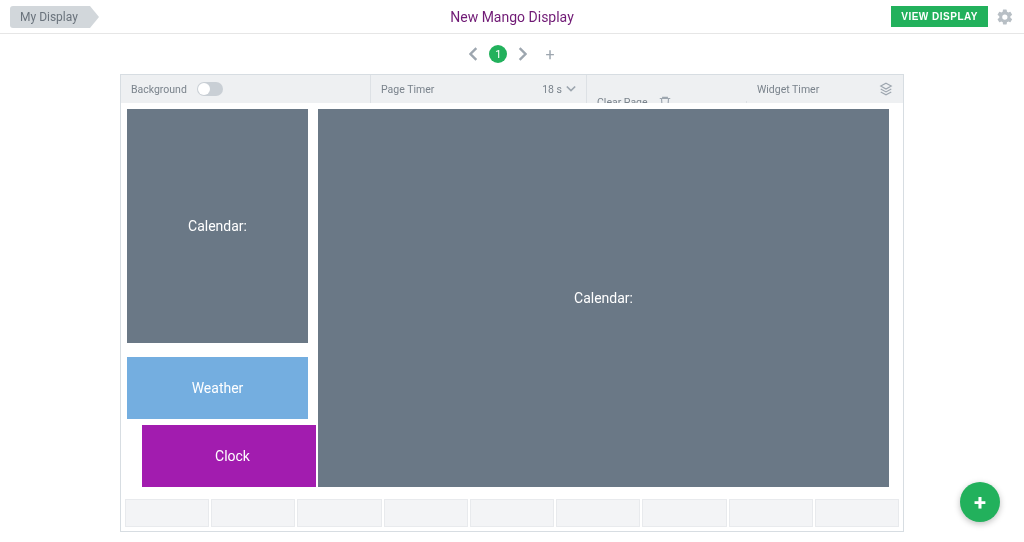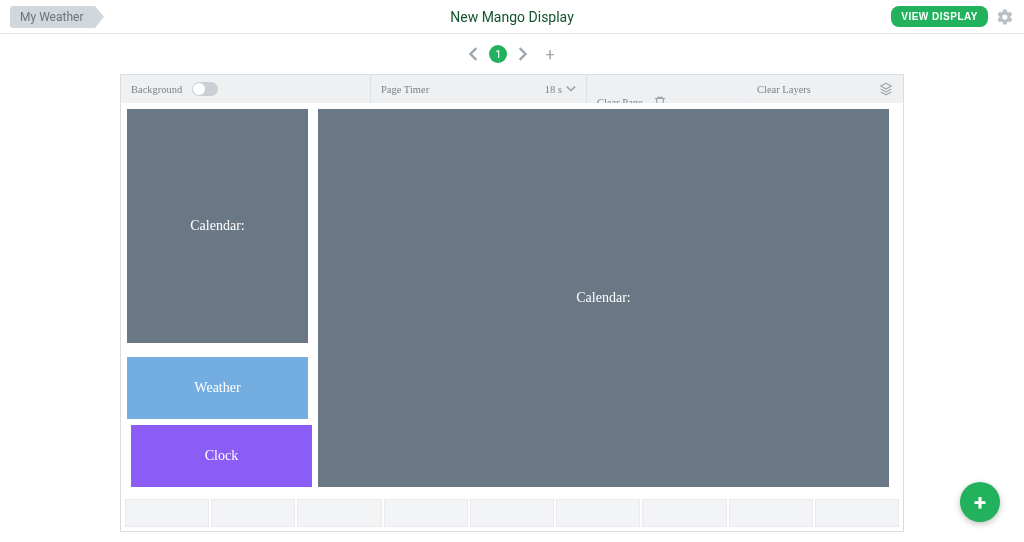--- a/index.html
+++ b/index.html
@@ -34,35 +34,35 @@
     right: -9px; top: 0;
     border-top: 11px solid transparent;
     border-bottom: 11px solid transparent;
     border-left: 9px solid #d2d7db;
   }
   .title {
     position: absolute;
     left: 50%;
     transform: translateX(-50%);
     font-size: 14px;
-    color: #14532d;
+    color: #701a75;
   }
   .top-actions {
     margin-left: auto;
     display: flex;
     align-items: center;
     gap: 8px;
   }
   .view-btn {
     background: #22b15c;
     color: #fff;
     font-size: 10px;
     letter-spacing: 0.5px;
     padding: 5px 10px;
-    border-radius: 8px;
+    border-radius: 0;
     border: none;
     cursor: pointer;
     font-weight: 600;
   }
   .gear {
     width: 18px; height: 18px;
     cursor: pointer;
     color: #b8bfc5;
   }
   .pager {
@@ -94,21 +94,20 @@
     color: #9da6af;
     font-size: 16px;
     cursor: pointer;
     margin-left: 8px;
   }
   .editor {
     width: 784px;
     margin: 0 auto;
     border: 1px solid #d7dde2;
     background: #fff;
-    font-family: Liberation Serif, serif;
   }
   .toolbar {
     display: flex;
     height: 28px;
     background: #eef0f2;
   }
   .tool-cell {
     display: flex;
     align-items: center;
     padding: 0 10px;
@@ -160,21 +159,21 @@
     color: #fff;
     display: flex;
     align-items: center;
     justify-content: center;
     font-size: 14px;
     cursor: move;
     text-align: right;
   }
   .w-cal1  { left: 4px;  top: 4px;   width: 185px; height: 238px; background: #6a7886; }
   .w-wx    { left: 4px;  top: 252px; width: 185px; height: 66px;  background: #74aee0; }
-  .w-clock { left: 8px;  top: 320px; width: 185px; height: 66px;  background: #8b5cf6; }
+  .w-clock { left: 19px;  top: 320px; width: 185px; height: 66px;  background: #a21caf; }
   .w-cal2  { left: 195px; top: 4px;  width: 575px; height: 382px; background: #6a7886; }
   .grid-row {
     position: absolute;
     left: 4px; right: 4px; bottom: 4px;
     height: 28px;
     display: flex;
     gap: 2px;
   }
   .grid-cell {
     flex: 1;
@@ -194,21 +193,21 @@
     font-size: 22px;
     font-weight: bold;
     cursor: pointer;
     box-shadow: 0 2px 6px rgba(0,0,0,0.25);
   }
 </style>
 </head>
 <body>
 
 <div class="topbar">
-  <div class="breadcrumb">My Weather</div>
+  <div class="breadcrumb">My Display</div>
   <div class="title">New Mango Display</div>
   <div class="top-actions">
     <button class="view-btn">VIEW DISPLAY</button>
     <svg class="gear" viewBox="0 0 24 24" fill="currentColor">
         <path d="M19.14,12.94a7,7,0,0,0,.05-.94,7,7,0,0,0-.05-.94l2.11-1.65a.5.5,0,0,0,.12-.64l-2-3.46a.5.5,0,0,0-.61-.22l-2.49,1a7,7,0,0,0-1.62-.94l-.38-2.65A.5.5,0,0,0,13.78,2H9.78a.5.5,0,0,0-.49.42L8.91,5.07a7,7,0,0,0-1.62.94l-2.49-1a.5.5,0,0,0-.61.22l-2,3.46a.5.5,0,0,0,.12.64L4.42,11a7,7,0,0,0-.05.94,7,7,0,0,0,.05.94L2.31,14.53a.5.5,0,0,0-.12.64l2,3.46a.5.5,0,0,0,.61.22l2.49-1a7,7,0,0,0,1.62.94l.38,2.65a.5.5,0,0,0,.49.42h4a.5.5,0,0,0,.49-.42l.38-2.65a7,7,0,0,0,1.62-.94l2.49,1a.5.5,0,0,0,.61-.22l2-3.46a.5.5,0,0,0-.12-.64ZM11.78,15.5A3.5,3.5,0,1,1,15.28,12,3.5,3.5,0,0,1,11.78,15.5Z"></path>
       </svg>
   </div>
 </div>
 
 <div class="pager">
@@ -241,21 +240,21 @@
           </svg>
       </span>
     </div>
     <div class="tool-cell tc-clear">
       <span>Clear Page</span>
       <svg class="trash" viewBox="0 0 24 24" fill="none" stroke="currentColor" stroke-width="2">
           <path d="M3 6h18M8 6V4h8v2M6 6l1 14h10l1-14"></path>
         </svg>
     </div>
     <div class="tool-cell tc-layers">
-      <span>Clear Layers</span>
+      <span>Widget Timer</span>
       <svg class="layers-icon" viewBox="0 0 24 24" fill="none" stroke="currentColor" stroke-width="2">
           <path d="M12 2l9 5-9 5-9-5 9-5zM3 12l9 5 9-5M3 17l9 5 9-5"></path>
         </svg>
     </div>
   </div>
 
   <div class="canvas">
     <div class="widget w-cal1">Calendar:</div>
     <div class="widget w-wx">Weather</div>
     <div class="widget w-clock">Clock</div>

